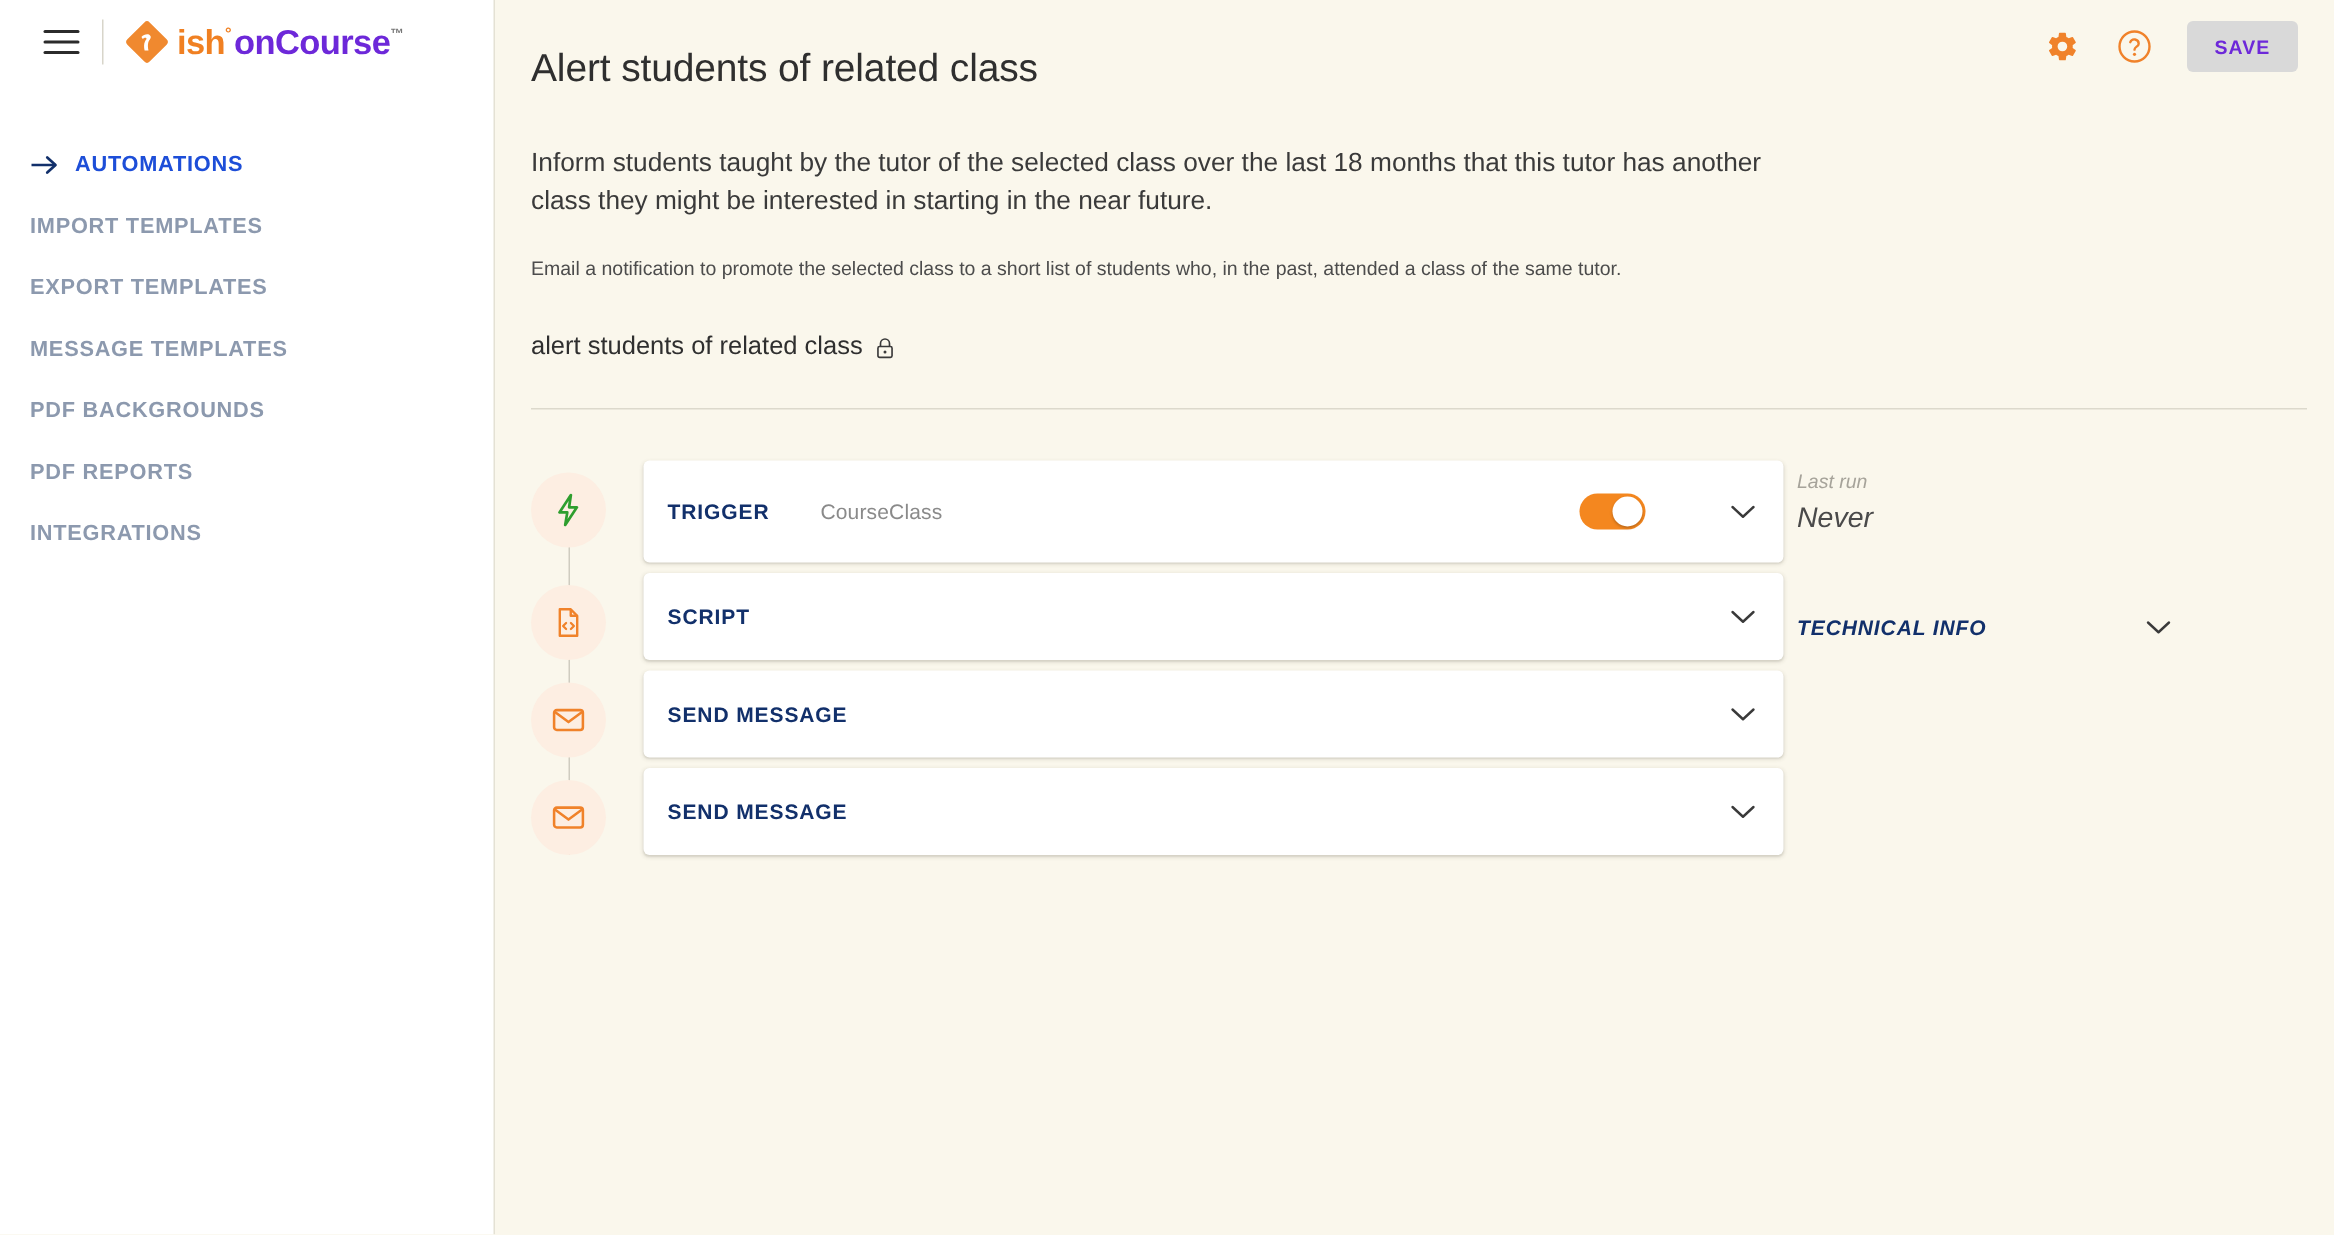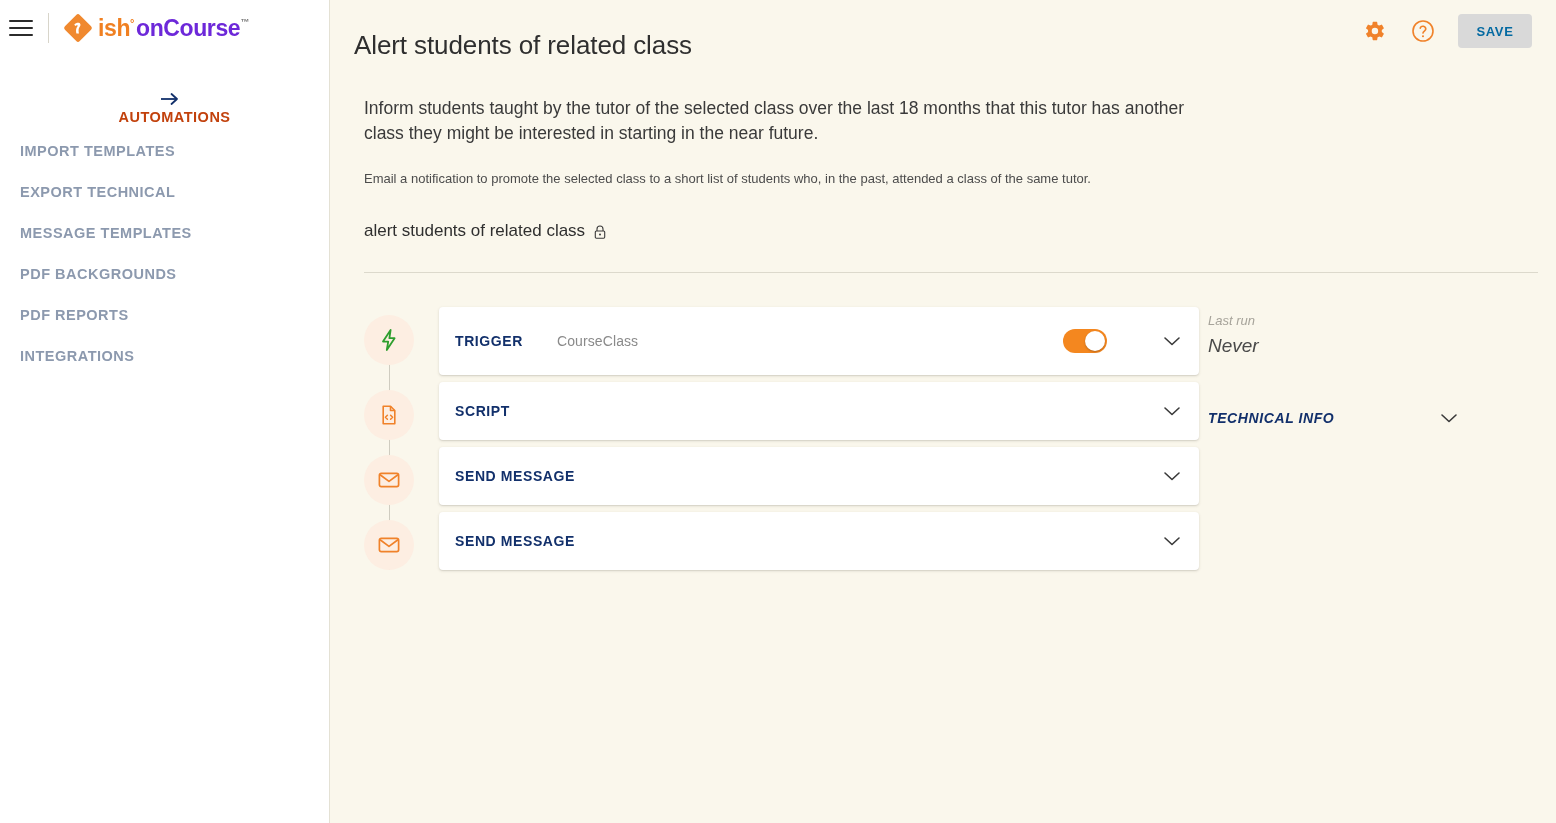--- a/index.html
+++ b/index.html
@@ -20,21 +20,21 @@
     height: 823px;
     background: #FFFFFF;
     border-right: 1px solid #E4E1D4;
     flex: 0 0 330px;
     position: relative;
   }
   .sidebar-top {
     height: 56px;
     display: flex;
     align-items: center;
-    padding-left: 8px;
+    padding-left: 28px;
   }
   .hamburger {
     width: 26px; height: 26px;
     display: flex; flex-direction: column;
     justify-content: center; gap: 5px;
     cursor: pointer;
     padding: 0 1px;
   }
   .hamburger span {
     display: block; height: 2px; width: 24px;
@@ -61,21 +61,21 @@
     display: flex; align-items: center;
     padding: 0 0 0 20px;
     height: 41px;
     font-size: 14.5px;
     font-weight: bold;
     letter-spacing: 0.5px;
     color: #8C99AE;
     cursor: pointer;
     white-space: nowrap;
   }
-  .nav-item.active { color: #c2410c; padding-left: 20px; flex-direction: column; }
+  .nav-item.active { color: #1d4ed8; padding-left: 20px; }
   .nav-arrow {
     width: 20px; height: 14px; margin-right: 10px;
     flex: 0 0 20px; display: block;
   }
 
   
   .main {
     flex: 1 1 auto;
     height: 823px;
     background: #FAF7EC;
@@ -93,40 +93,40 @@
   }
   .icon-btn {
     width: 26px; height: 26px;
     display: flex; align-items: center; justify-content: center;
     cursor: pointer;
   }
   .save-btn {
     min-width: 74px;
     height: 34px;
     background: #D9D9D9;
-    color: #0369a1;
+    color: #6d28d9;
     border: none; border-radius: 4px;
     font-family: "Liberation Sans", sans-serif;
     font-size: 13px; font-weight: bold;
     letter-spacing: 0.7px;
     cursor: pointer;
     padding: 0 16px;
   }
 
   .page-title {
     position: absolute;
     left: 24px; top: 30px;
     font-size: 26px;
     color: #2F2F2F;
     font-weight: normal;
     letter-spacing: -0.1px;
     margin: 0;
   }
 
-  .content { position: absolute; left: 34px; top: 96px; right: 18px; }
+  .content { position: absolute; left: 24px; top: 96px; right: 18px; }
 
   .lead {
     font-size: 17.5px;
     line-height: 1.45;
     color: #3A3A3A;
     max-width: 862px;
     margin: 0;
   }
   .sub {
     margin-top: 22px;
@@ -302,21 +302,21 @@
         <svg class="nav-arrow" viewBox="0 0 20 14">
           <line x1="1" y1="7" x2="17" y2="7" stroke="#12306B" stroke-width="1.8"></line>
           <polyline points="11.5,2 17,7 11.5,12" fill="none" stroke="#12306B" stroke-width="1.8" stroke-linecap="round" stroke-linejoin="round"></polyline>
         </svg>
         <span>AUTOMATIONS</span>
       </div>
       <div class="nav-item">
         <span>IMPORT TEMPLATES</span>
       </div>
       <div class="nav-item">
-        <span>EXPORT TECHNICAL</span>
+        <span>EXPORT TEMPLATES</span>
       </div>
       <div class="nav-item">
         <span>MESSAGE TEMPLATES</span>
       </div>
       <div class="nav-item">
         <span>PDF BACKGROUNDS</span>
       </div>
       <div class="nav-item">
         <span>PDF REPORTS</span>
       </div>

